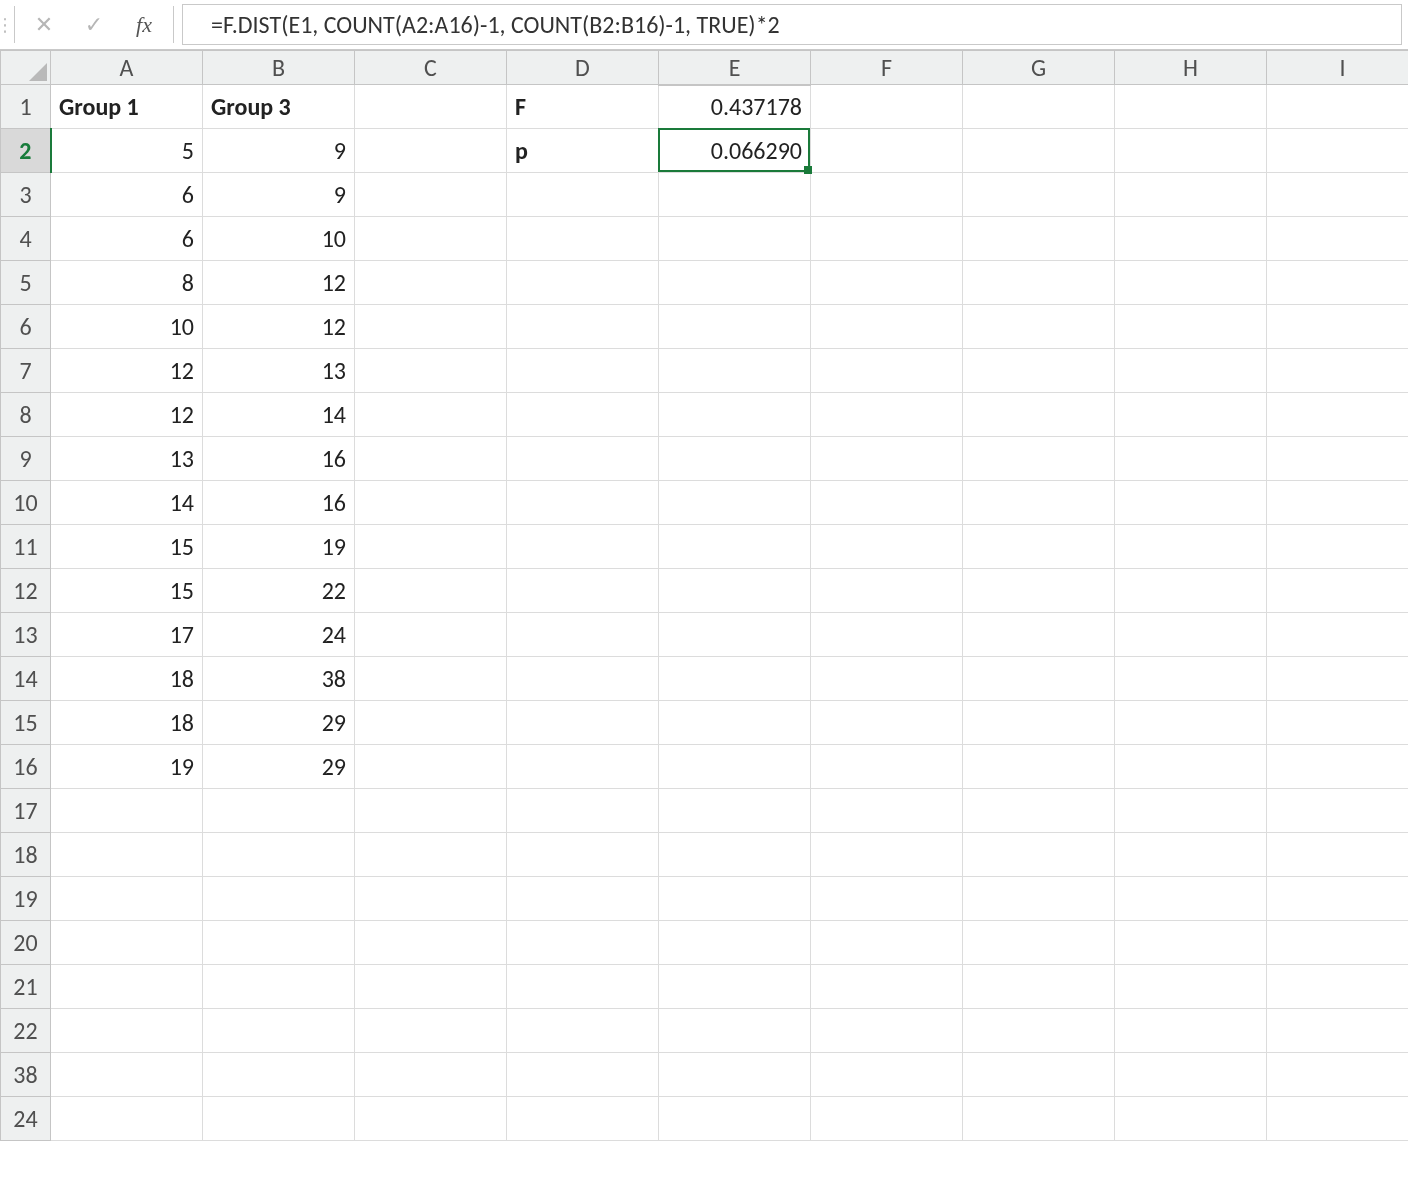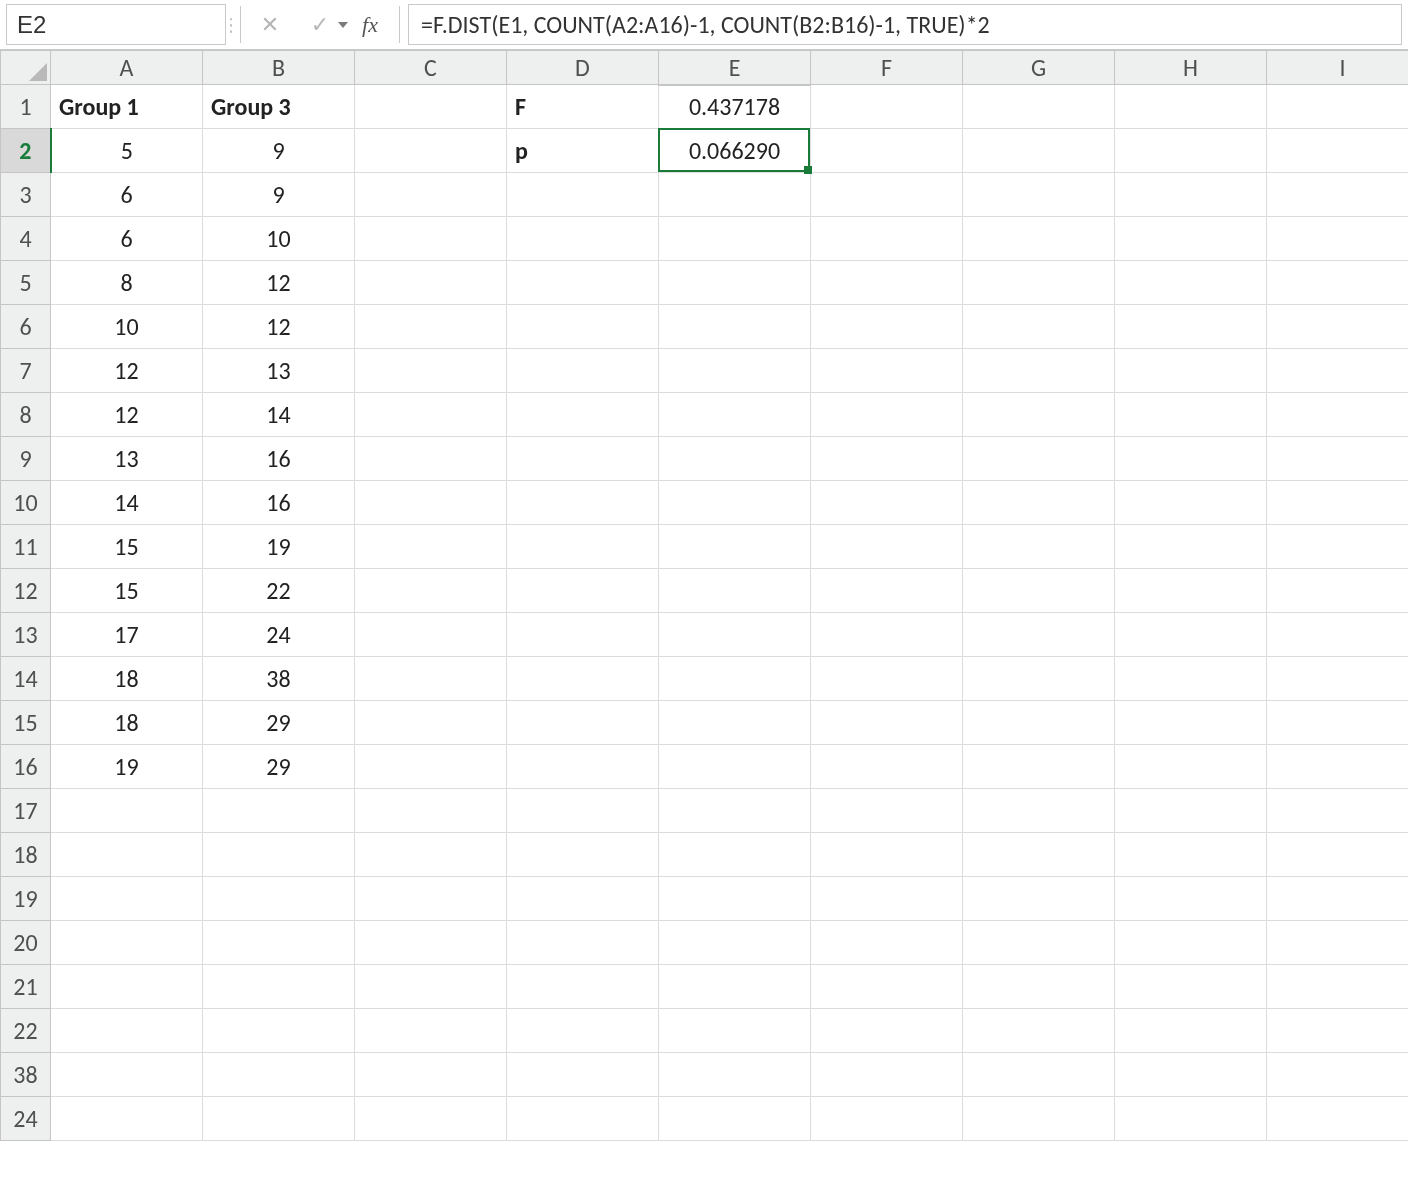--- a/index.html
+++ b/index.html
@@ -57,21 +57,21 @@
     display:flex;align-items:center;justify-content:center;
     color:#b6b6b6;
     font-size:22px;
   }
   .fb-btn.fx { color:#555; font-size:22px; font-style:italic; font-family: "Cambria Math","Times New Roman",serif;}
   .fb-formula {
     flex:1;
     border: 1px solid #c9c9c9;
     margin: 4px 6px 4px 4px;
     display:flex;align-items:center;
-    padding: 0 12px;
+    padding: 0 28px;
     font-size: 24px;
     color:#333;
     white-space: nowrap;
     overflow:hidden;
   }
 
   
   .sheet {
     position: relative;
     user-select: none;
@@ -126,49 +126,41 @@
   }
   tbody tr.active-row th {
     border-right:2px solid #1a7a3a;
   }
 
   
   col.rowhdr { width: 50px; }
   col.colA, col.colB, col.colC, col.colD, col.colE, col.colF, col.colG, col.colH { width: 152px; }
   col.colI { width: 152px; }
 
-  td.num { text-align: center; }
+  td.num { text-align: right; }
   td.txt { text-align: left; }
   td.bold { font-weight: 700; margin-left: 12px; }
 
   
   .sel {
     position:absolute;
     border:2px solid #1a7a3a;
     pointer-events:none;
   }
   .sel .handle {
     position:absolute;
     right:-4px; bottom:-4px;
     width:8px;height:8px;
     background:#1a7a3a;
   }
 </style>
 </head>
 <body>
 
 <div class="formula-bar">
-  <div class="name-box-wrap">
-    <input class="name-box-input" value="E2" style="">
-    <span class="name-box-dd">
-      <svg width="12" height="12" viewBox="0 0 12 12">
-          <path d="M1 3 L6 9 L11 3" fill="#7a7a7a"></path>
-        </svg>
-    </span>
-  </div>
   <div class="fb-dots">⋮</div>
   <div class="fb-sep"></div>
   <div class="fb-btn">
     <span>✕</span>
   </div>
   <div class="fb-btn">
     <span>✓</span>
   </div>
   <div class="fb-btn fx">
     <span>fx</span>

